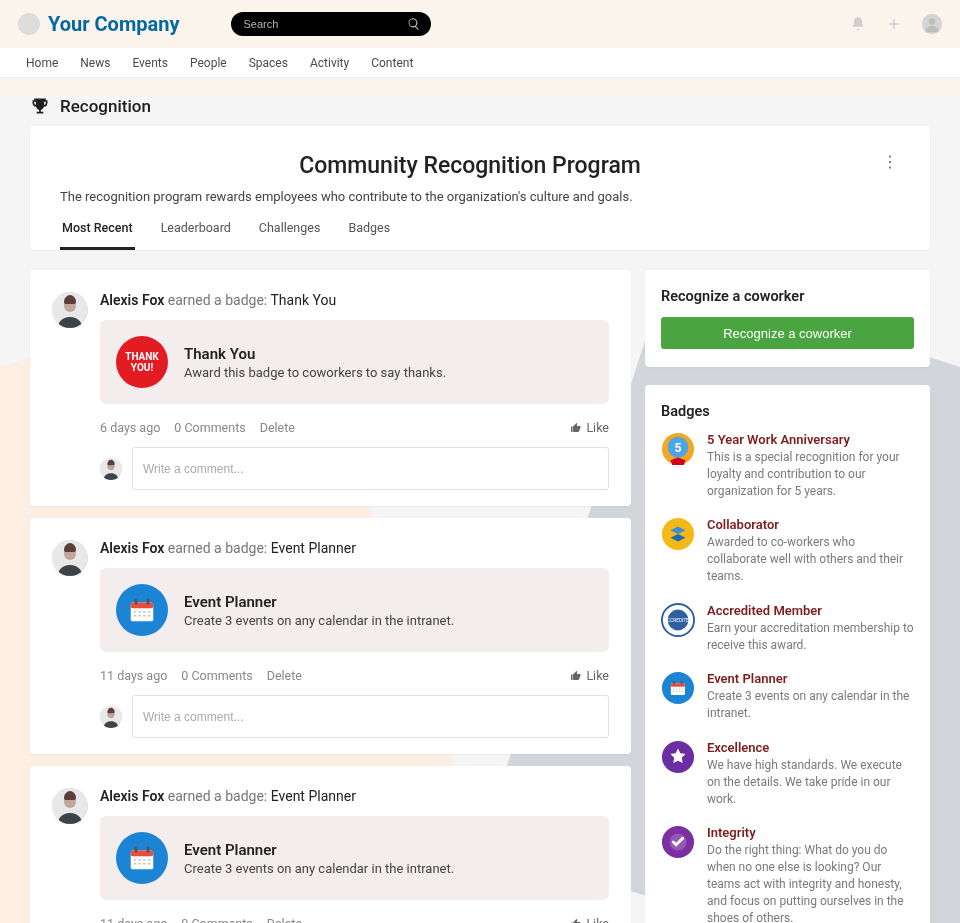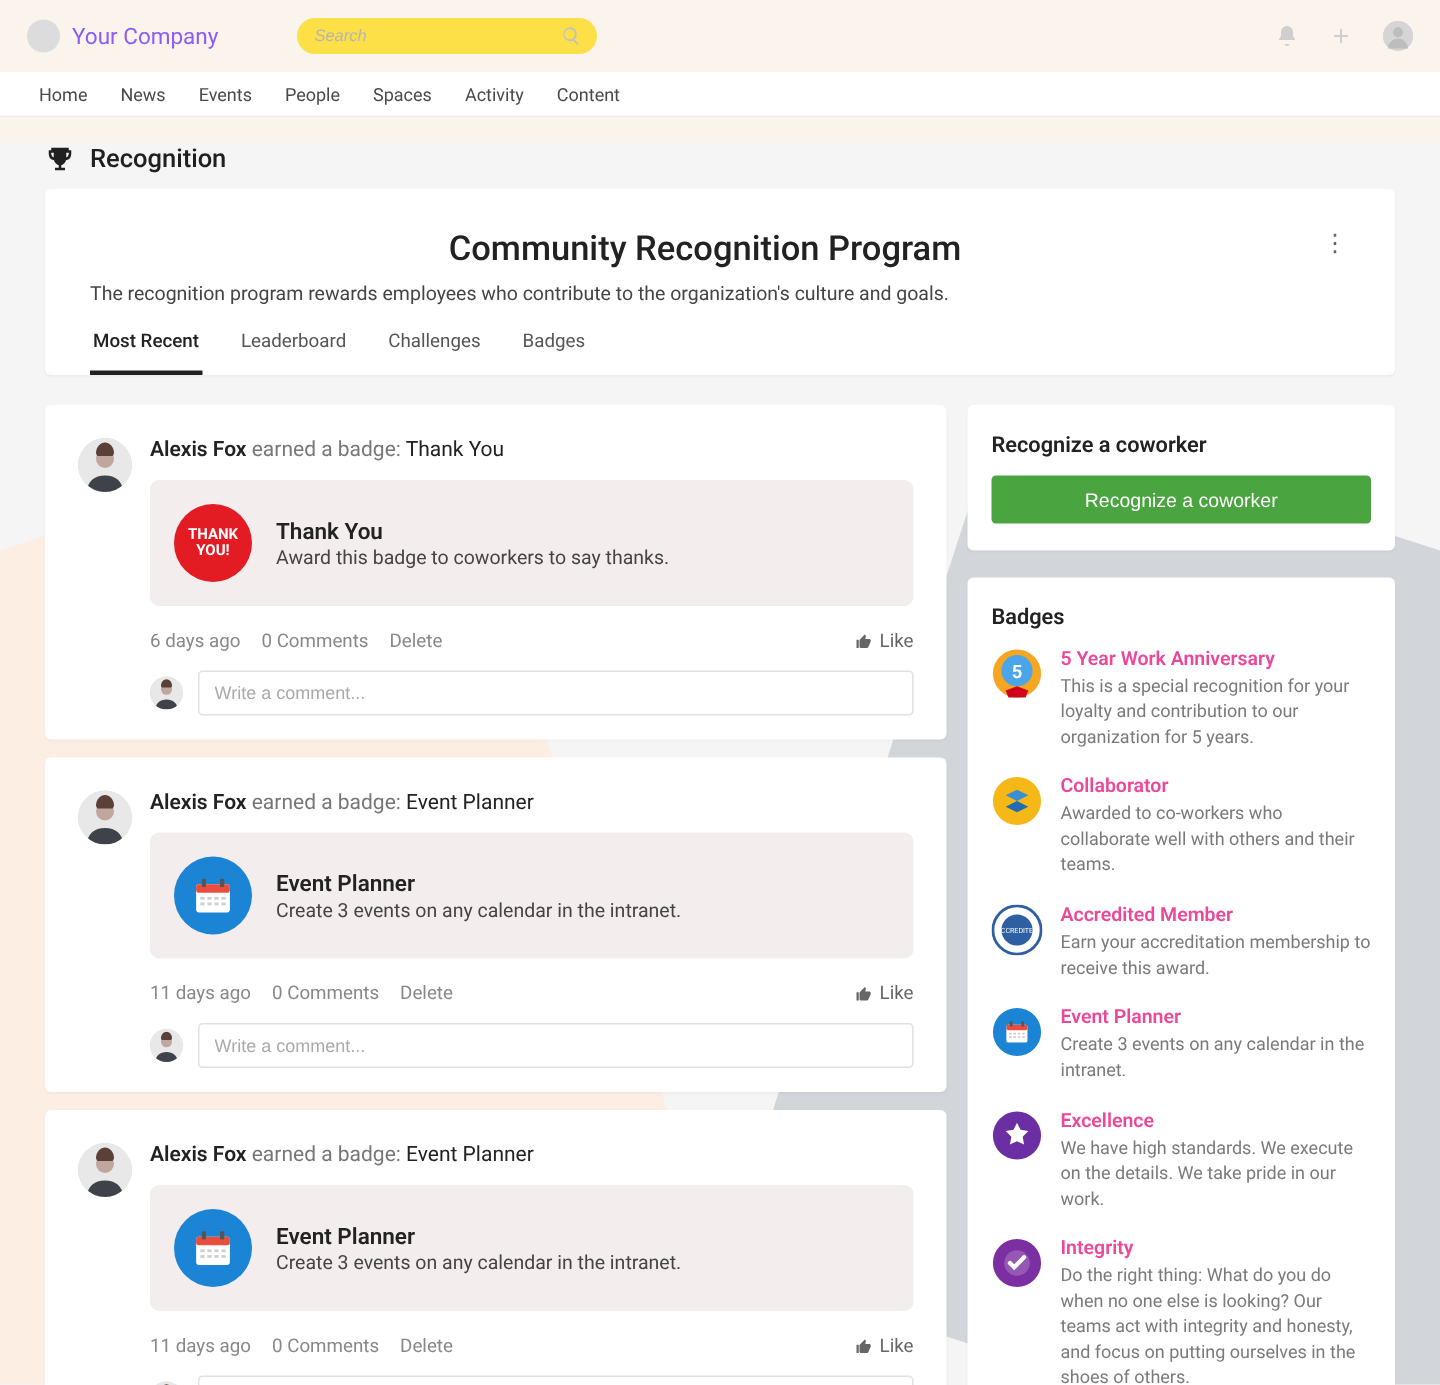--- a/index.html
+++ b/index.html
@@ -14,25 +14,25 @@
   .bg-wrap { position: absolute; top:0; left:0; right:0; height: 923px; z-index: -1; overflow: hidden; }
   .bg-angle1 { position:absolute; left:-200px; top:350px; width: 600px; height:600px; background: #fceee3; transform: rotate(-18deg); }
   .bg-angle2 { position:absolute; right:-200px; top:350px; width: 600px; height:600px; background: #d2d6da; transform: rotate(18deg); }
   .bg-top { position:absolute; top:0; left:0; right:0; height:95px; background:#fbf4ed; }
 
   
   .topbar {
     height: 48px; display:flex; align-items:center; padding: 0 18px; background:transparent;
   }
   .logo-circle { width:22px; height:22px; border-radius:50%; background:#dcdcdc; margin-right:8px;}
-  .logo-text { color:#8b5cf6; font-size:15px; font-weight:400;}
+  .logo-text { color:#0369a1; font-size:20px; font-weight:700;}
   .search-wrap { margin-left:52px; position:relative; }
   .search-input {
-    width:200px; height:24px; border:none; background:#fde047; border-radius:12px;
-    padding:0 30px 0 12px; font-size:11px; color:#666;font-style:italic;
+    width:200px; height:24px; border:none; background:#000000; border-radius:12px;
+    padding:0 30px 0 12px; font-size:11px; color:#666;
   }
   .search-input::placeholder { color:#b5b5b5; }
   .search-icon-svg { position:absolute; right:10px; top:5px; width:14px; height:14px; color:#c0c0c0;}
   .top-spacer { flex:1; }
   .top-icons { display:flex; align-items:center; gap:20px; color:#cfcfcf; }
   .top-icon { width:16px; height:16px; fill:#cfcfcf; }
   .avatar-top { width:20px; height:20px; border-radius:50%; background:#d5d5d5; }
 
   
   .navbar {
@@ -87,38 +87,38 @@
   .badge-text p { font-size:13px; color:#444;}
 
   .feed-meta { display:flex; align-items:center; gap:14px; font-size:12.5px; color:#888; margin-top:16px;}
   .feed-meta .like { margin-left:auto; display:flex; align-items:center; gap:4px; color:#666; cursor:pointer;}
   .feed-meta .like svg { width:12px; height:12px; fill:#666;}
 
   .comment-row { display:flex; align-items:center; gap:10px; margin-top:12px;}
   .comment-avatar { width:22px; height:22px; border-radius:50%; background:#ddd; overflow:hidden;}
   .comment-avatar svg { width:100%; height:100%; }
   .comment-input {
-    flex:1; height:30px; border:1px solid #e1e1e1; border-radius:3px; padding:0 10px;
+    flex:1; height:43px; border:1px solid #e1e1e1; border-radius:3px; padding:0 10px;
     font-size:12px; color:#6d28d9;
   }
   .comment-input::placeholder { color:#aaa;}
 
   
   .r-card { padding:18px 16px; }
   .r-title { font-size:14.5px; font-weight:600; color:#222; margin-bottom:12px;}
   .big-btn {
     width:100%; height:32px; background:#4aa43f; color:#fff; border:none; border-radius:3px;
     font-size:13px; cursor:pointer;
   }
 
   .badge-list { display:flex; flex-direction:column; gap:18px; margin-top:4px;}
   .b-item { display:flex; gap:12px; align-items:flex-start;}
   .b-icon { width:34px; height:34px; border-radius:50%; flex-shrink:0; display:flex; align-items:center; justify-content:center;}
   .b-icon svg { width:100%; height:100%; }
-  .b-txt h5 { font-size:13px; font-weight:600; color:#ec4899; margin-bottom:2px;}
+  .b-txt h5 { font-size:13px; font-weight:600; color:#7f1d1d; margin-bottom:2px;}
   .b-txt p { font-size:12px; color:#7a7a7a; line-height:1.4;}
 </style>
 </head>
 <body>
 
 <div class="bg-wrap">
   <div class="bg-top"></div>
   <div class="bg-angle1"></div>
   <div class="bg-angle2"></div>
 </div>

